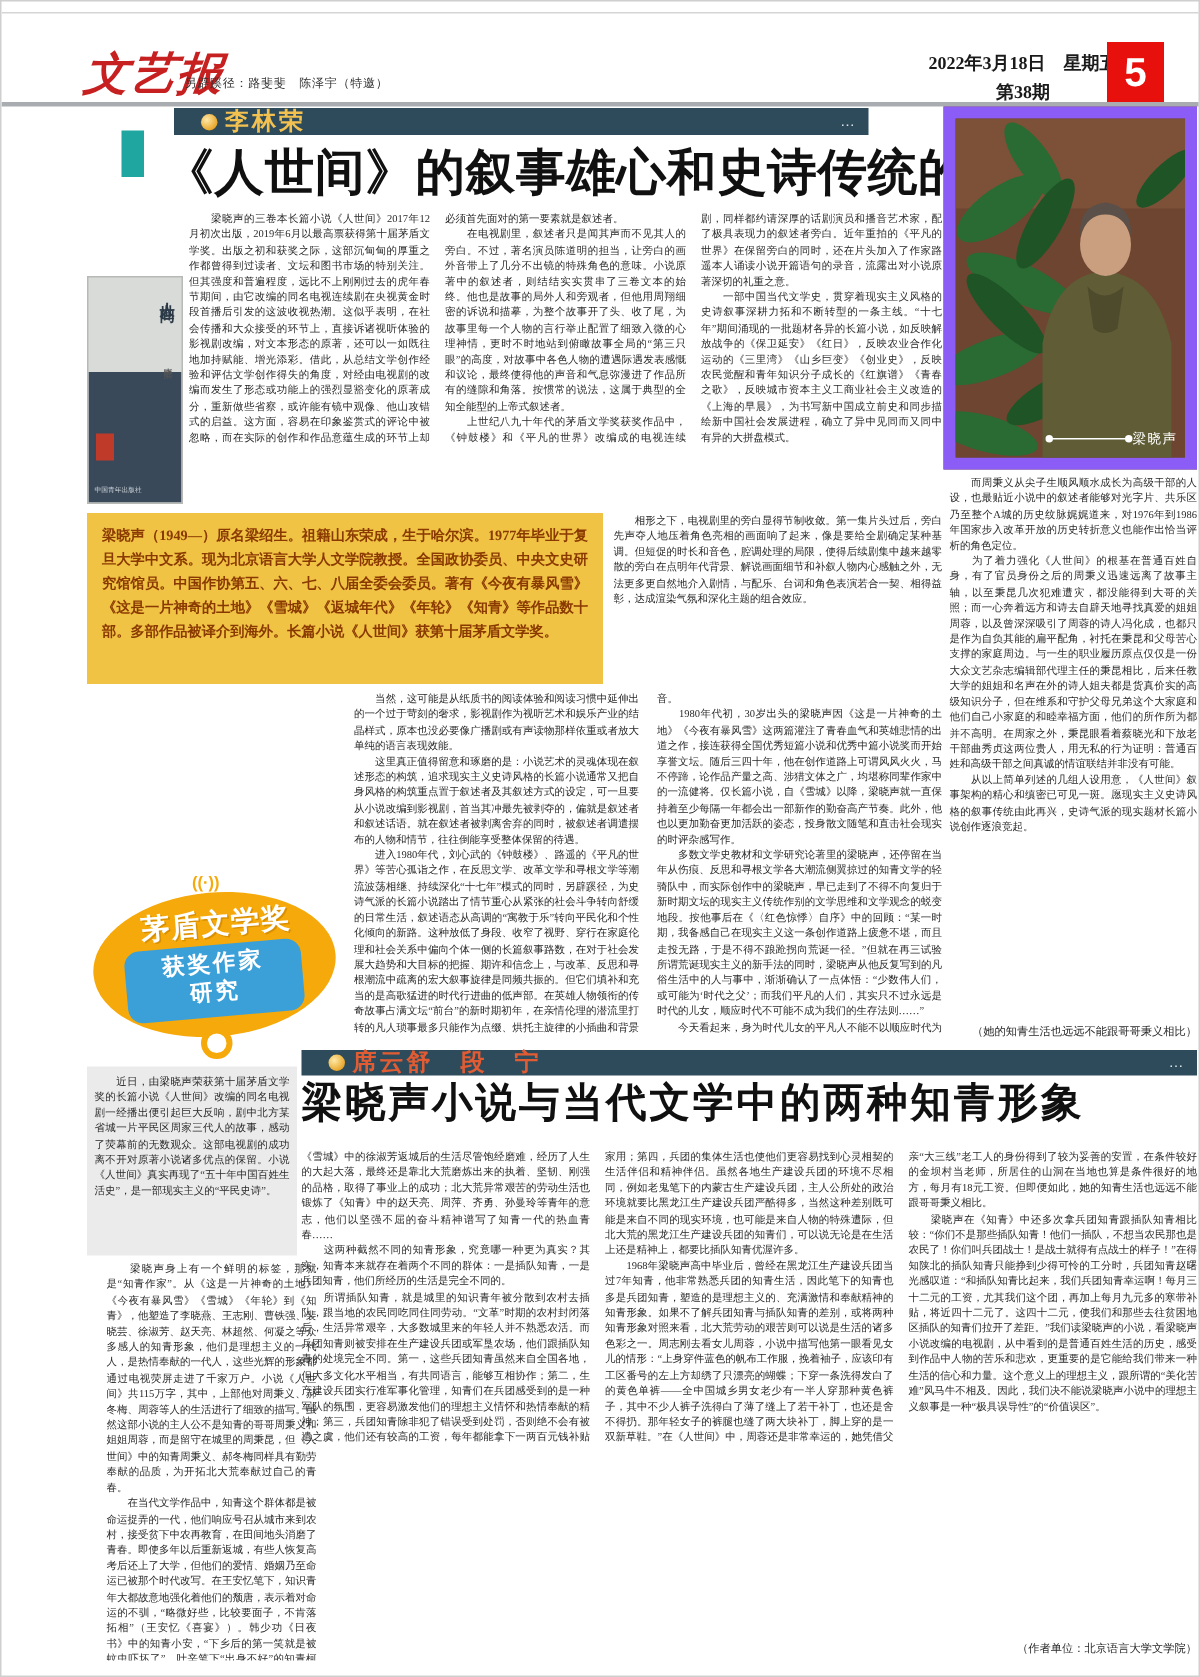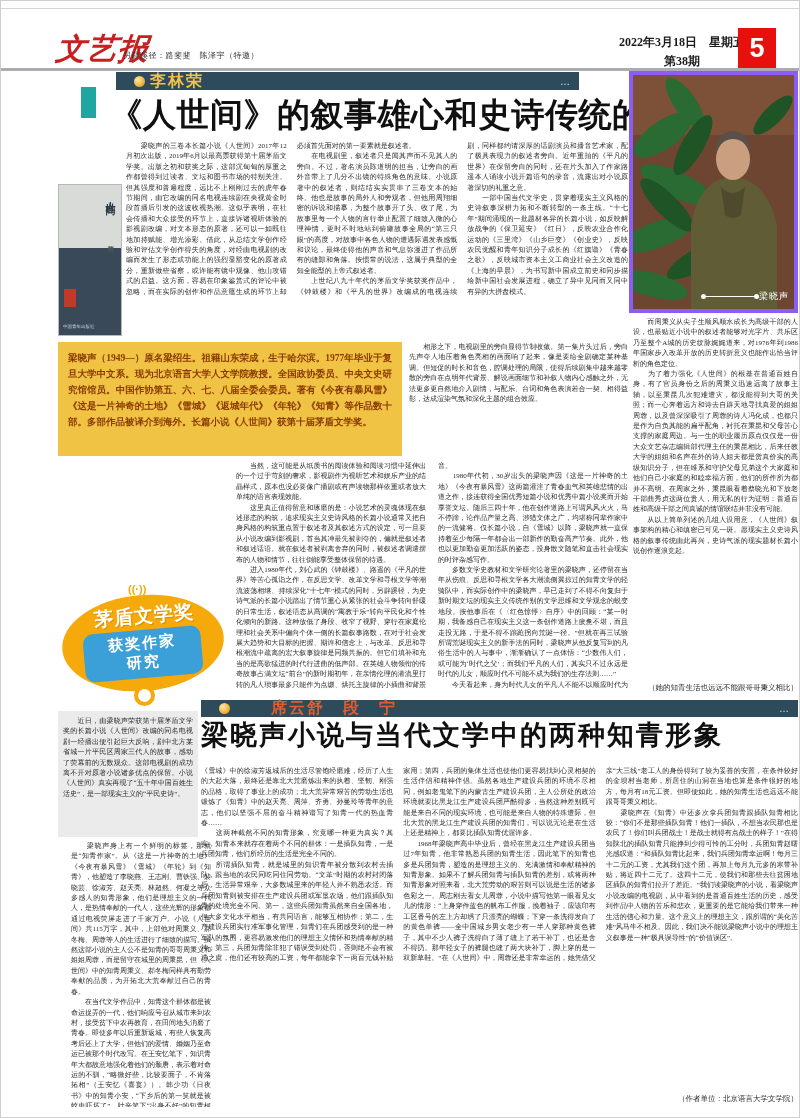--- a/index.html
+++ b/index.html
@@ -25,32 +25,32 @@
   
   .abar{background:#2e4b5c;color:#fff;font-family:"Liberation Sans",sans-serif;
         display:flex;align-items:center;}
   .abar .dot{width:11px;height:11px;border-radius:50%;
         background:radial-gradient(circle at 35% 35%,#ffe9a8,#e8a82c 70%,#b97d12);
         margin:0 5px 0 18px;flex:0 0 auto;}
   .abar .aname{font-size:16px;font-weight:bold;letter-spacing:2px;}
   .abar .more{margin-left:auto;margin-right:8px;font-size:10px;color:#dfe7ec;letter-spacing:1px;}
   #bar1{left:115px;top:71px;width:463px;height:18px;}
   #bar1 .aname{color:#f2c150;}
-  #bar2{left:200px;top:699px;width:597px;height:17px;gap:36px;}
+  #bar2{left:200px;top:699px;width:597px;height:17px;}
   #bar2 .aname{color:#e25c33;}
   .teal-square{left:80px;top:86px;width:15px;height:31px;background:#1fa6a0;}
   
   .h1{left:96px;top:92px;width:628px;height:46px;text-align:center;
       font-family:"Liberation Sans",sans-serif;font-size:33px;font-weight:900;
       color:#101010;letter-spacing:0.5px;white-space:nowrap;}
   .h2{left:200px;top:716px;width:597px;height:42px;
       font-family:"Liberation Sans",sans-serif;font-size:27px;font-weight:900;
       color:#101010;letter-spacing:2px;white-space:nowrap;}
   
-  .photo{left:628px;top:70px;width:169px;height:242px;border:4px solid #8b5cf6;
+  .photo{left:628px;top:70px;width:169px;height:242px;border:8px solid #8b5cf6;
          box-sizing:border-box;overflow:hidden;background:#6e4530;}
   .photo svg{display:block;}
   .caption{position:absolute;right:5px;bottom:6px;color:#fff;
          font-family:"Liberation Sans",sans-serif;font-size:9px;letter-spacing:1px;
          display:flex;align-items:center;}
   .caption .cline{width:52px;height:1px;background:#fff;margin-right:3px;position:relative;}
   .caption .cline:before,.caption .cline:after{content:"";position:absolute;top:-2.5px;
          width:5px;height:5px;border-radius:50%;background:#fff;}
   .caption .cline:before{left:-3px;} .caption .cline:after{right:-3px;}
   

